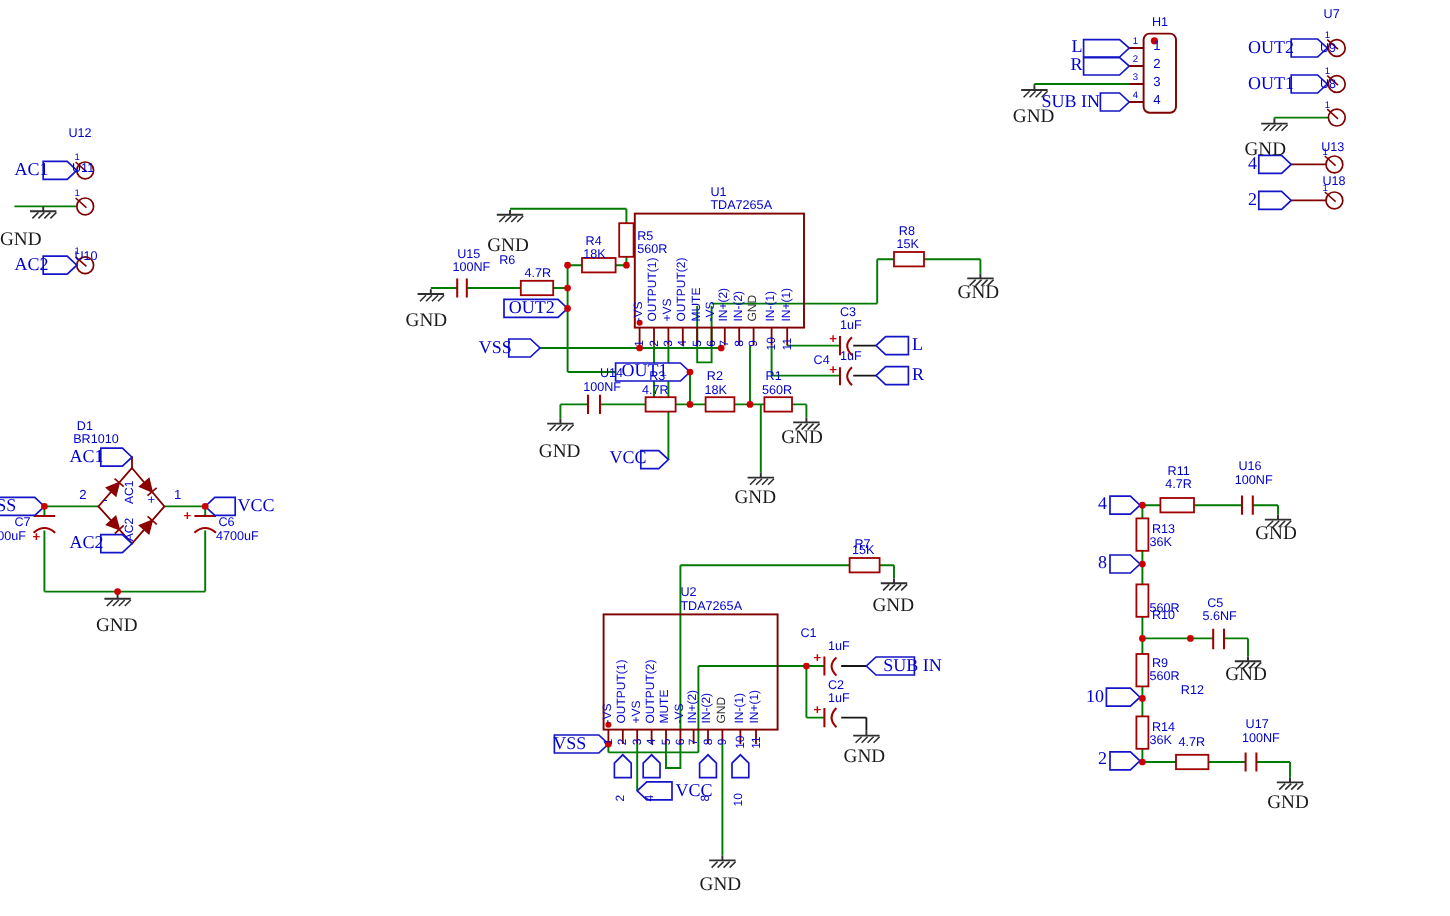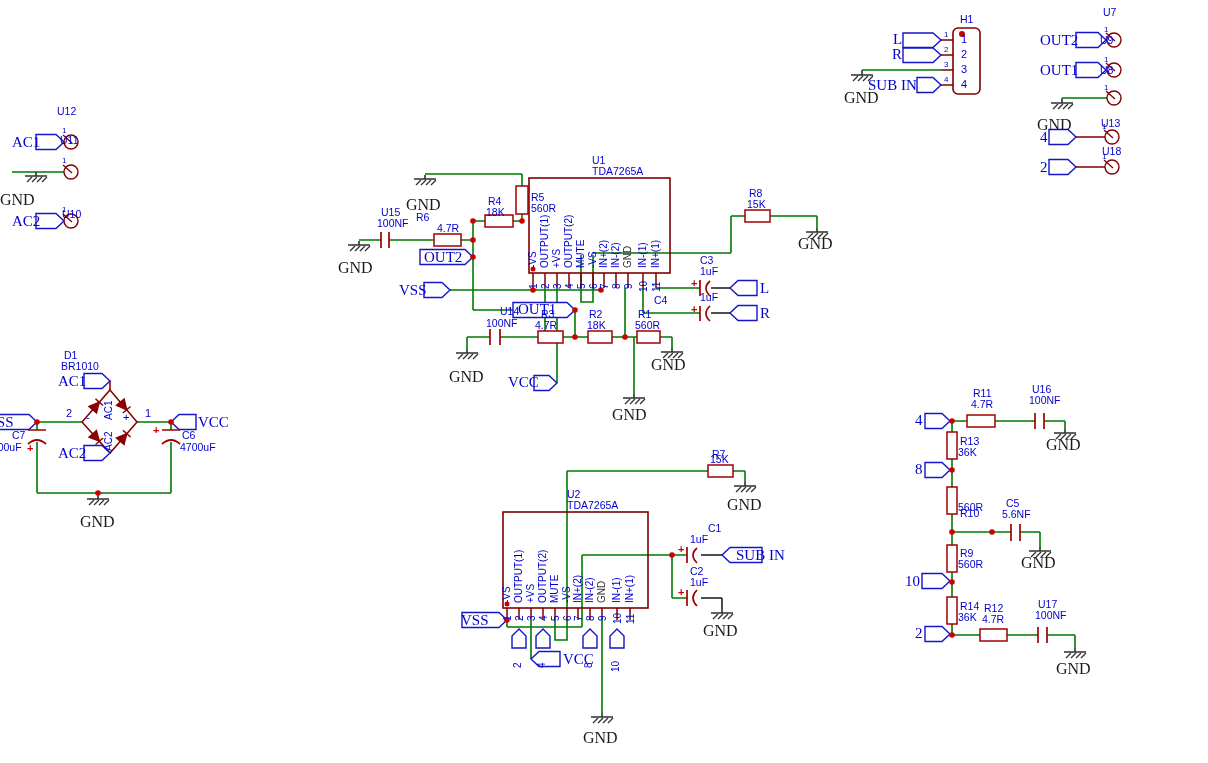--- a/index.html
+++ b/index.html
@@ -269,21 +269,21 @@
 <div class="rf" style="left:635px;top:319px">560R</div>
 <div class="gd" style="left:449px;top:368px">GND</div>
 <div class="gd" style="left:651px;top:356px">GND</div>
 <div class="gd" style="left:612px;top:406px">GND</div>
 <div class="rf" style="left:749px;top:187px">R8</div>
 <div class="rf" style="left:747px;top:198px">15K</div>
 <div class="gd" style="left:798px;top:235px">GND</div>
 <div class="rf" style="left:700px;top:254px">C3</div>
 <div class="rf" style="left:700px;top:265px">1uF</div>
 <div class="pl" style="left:691px;top:277px">+</div>
-<div class="rf" style="left:654px;top:294px">C4</div>
+<div class="rf" style="left:678px;top:294px">C4</div>
 <div class="rf" style="left:700px;top:291px">1uF</div>
 <div class="pl" style="left:691px;top:303px">+</div>
 <div class="pt" style="left:760px;top:280px">L</div>
 <div class="pt" style="left:760px;top:305px">R</div>
 
 <div class="pn" style="left:527px;top:268px;width:80px">-VS</div>
 <div class="pn" style="left:539px;top:268px;width:80px">OUTPUT(1)</div>
 <div class="pn" style="left:551px;top:268px;width:80px">+VS</div>
 <div class="pn" style="left:563px;top:268px;width:80px">OUTPUT(2)</div>
 <div class="pn" style="left:575px;top:268px;width:80px">MUTE</div>
@@ -303,21 +303,21 @@
 <div class="pn" style="left:611px;top:289px;width:15px">8</div>
 <div class="pn" style="left:623px;top:289px;width:15px">9</div>
 <div class="pn" style="left:638px;top:292px;width:16px">10</div>
 <div class="pn" style="left:651px;top:292px;width:16px">11</div>
 
 <div class="rf" style="left:567px;top:488px">U2</div>
 <div class="rf" style="left:567px;top:499px">TDA7265A</div>
 <div class="rf" style="left:712px;top:448px">R7</div>
 <div class="rf" style="left:710px;top:453px">15K</div>
 <div class="gd" style="left:727px;top:496px">GND</div>
-<div class="rf" style="left:708px;top:522px">C1</div>
+<div class="rf" style="left:667px;top:522px">C1</div>
 <div class="rf" style="left:690px;top:533px">1uF</div>
 <div class="pl" style="left:678px;top:543px">+</div>
 <div class="pt" style="left:736px;top:547px">SUB IN</div>
 <div class="rf" style="left:690px;top:565px">C2</div>
 <div class="rf" style="left:690px;top:576px">1uF</div>
 <div class="pl" style="left:678px;top:586px">+</div>
 <div class="gd" style="left:703px;top:622px">GND</div>
 <div class="pt" style="left:461px;top:612px">VSS</div>
 <div class="pt" style="left:563px;top:651px">VCC</div>
 <div class="gd" style="left:583px;top:729px">GND</div>
@@ -392,19 +392,19 @@
 <div class="rf" style="left:960px;top:507px">R10</div>
 <div class="rf" style="left:958px;top:501px">560R</div>
 <div class="rf" style="left:1006px;top:497px">C5</div>
 <div class="rf" style="left:1002px;top:508px">5.6NF</div>
 <div class="gd" style="left:1021px;top:554px">GND</div>
 <div class="rf" style="left:960px;top:547px">R9</div>
 <div class="rf" style="left:958px;top:558px">560R</div>
 <div class="pt" style="left:905px;top:573px">10</div>
 <div class="rf" style="left:960px;top:600px">R14</div>
 <div class="rf" style="left:958px;top:611px">36K</div>
-<div class="rf" style="left:984px;top:602px">R12</div>
+<div class="rf" style="left:984px;top:569px">R12</div>
 <div class="rf" style="left:982px;top:613px">4.7R</div>
 <div class="rf" style="left:1038px;top:598px">U17</div>
 <div class="rf" style="left:1035px;top:609px">100NF</div>
 <div class="pt" style="left:915px;top:625px">2</div>
 <div class="gd" style="left:1056px;top:660px">GND</div>
 </div>
 
 </body></html>

